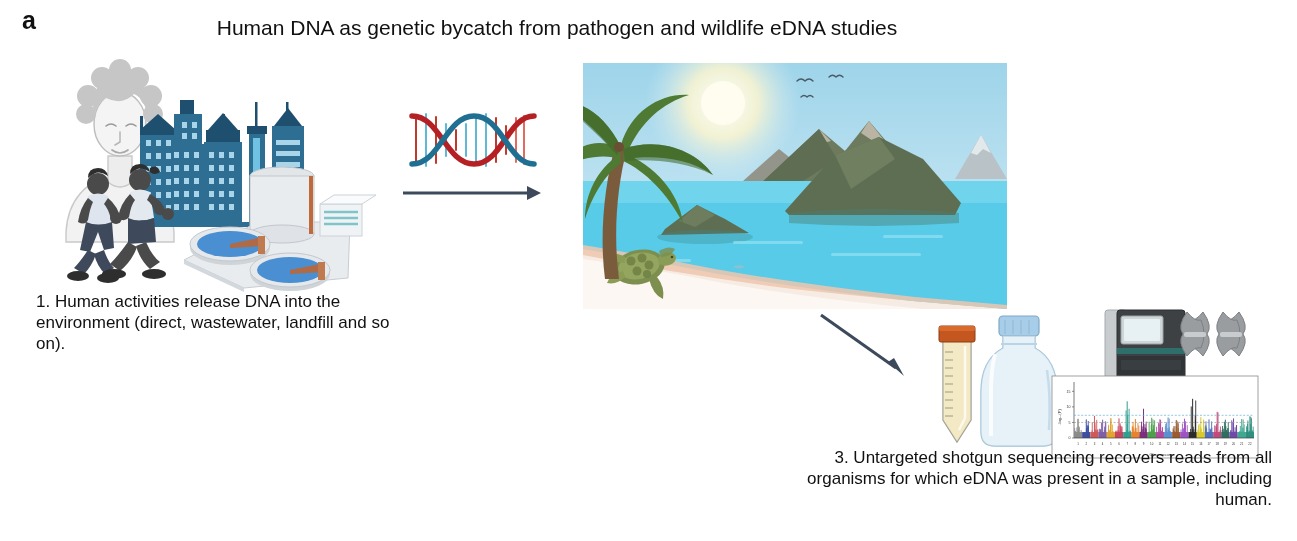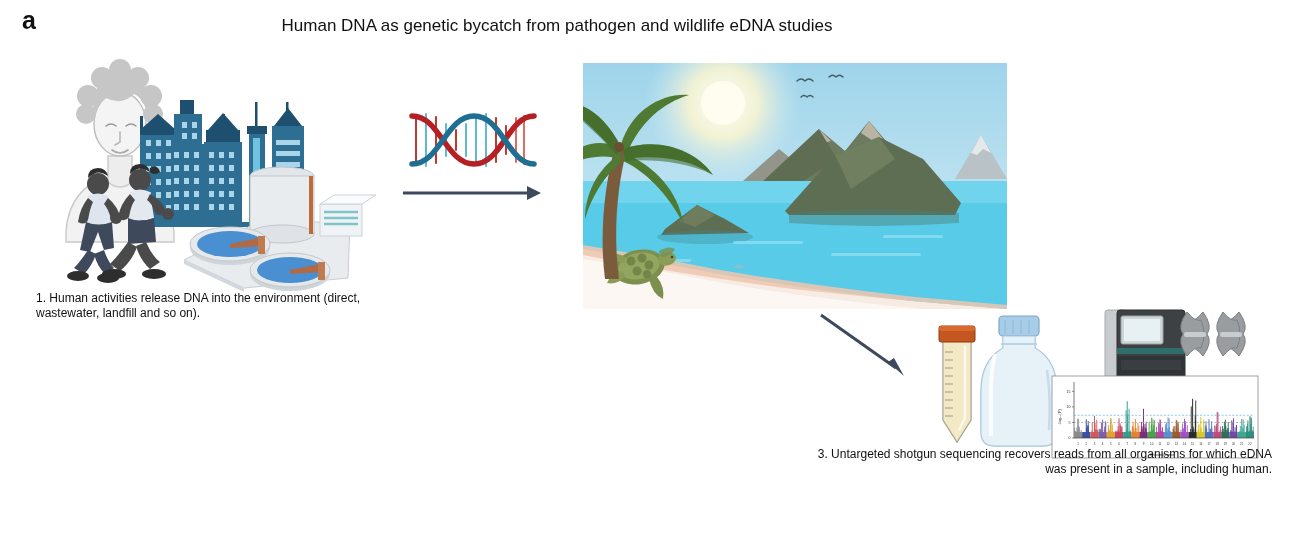--- a/index.html
+++ b/index.html
@@ -8,25 +8,25 @@
     font-family:"Liberation Sans", sans-serif;
     color:#111111;overflow:hidden;position:relative;
   }
   .fig{position:absolute;inset:0;}
   .panel-label{
     position:absolute;left:22px;top:6px;
     font-size:25px;font-weight:bold;letter-spacing:-.5px;
   }
   .fig-title{
     position:absolute;left:0;top:16px;width:1094px;
-    text-align:center;font-size:17px;color:#111;
+    text-align:center;font-size:21px;color:#111;
     padding-left:20px;box-sizing:border-box;
   }
   .caption{
-    position:absolute;font-size:12px;line-height:1.24;color:#111;
+    position:absolute;font-size:17px;line-height:1.24;color:#111;
   }
   #cap1{left:36px;top:291px;width:372px;text-align:left;}
   #cap2{left:390px;top:343px;width:452px;text-align:right;}
   #cap3{left:806px;top:447px;width:466px;text-align:right;}
   .abs{position:absolute;}
   svg{display:block;overflow:visible;}
 </style>
 </head>
 <body>
 

